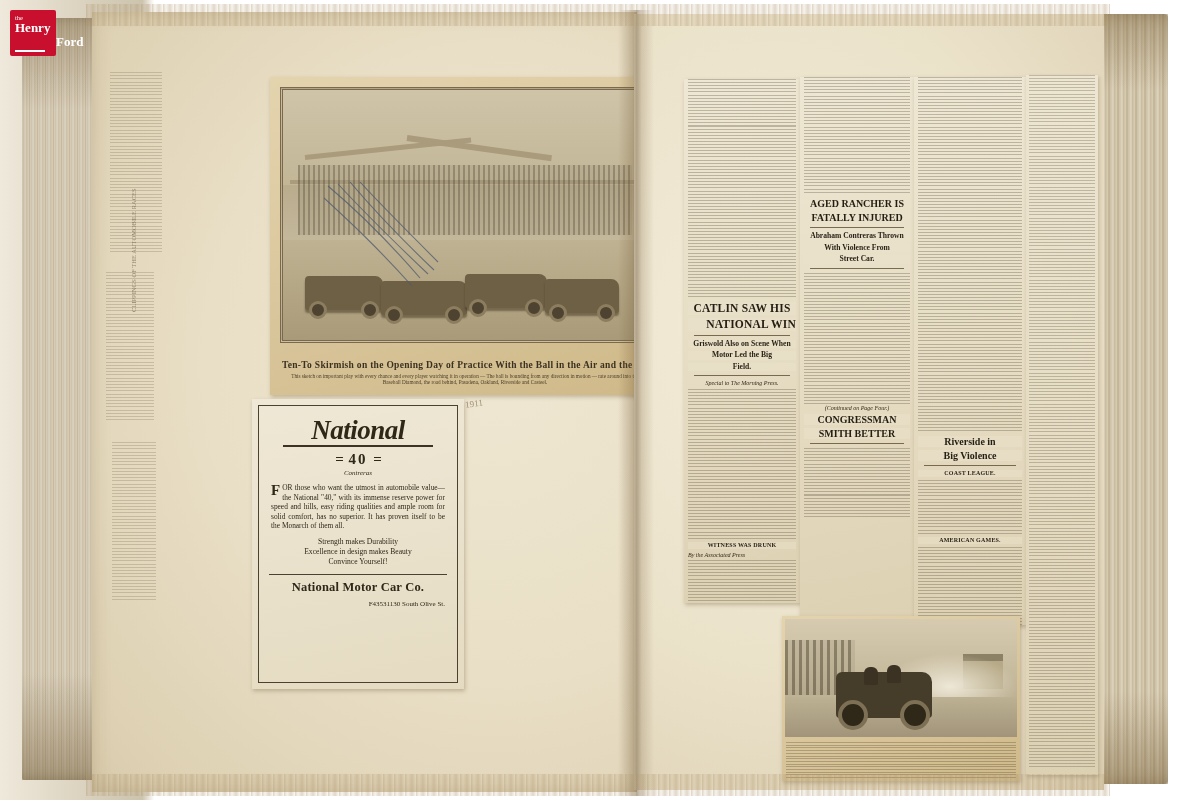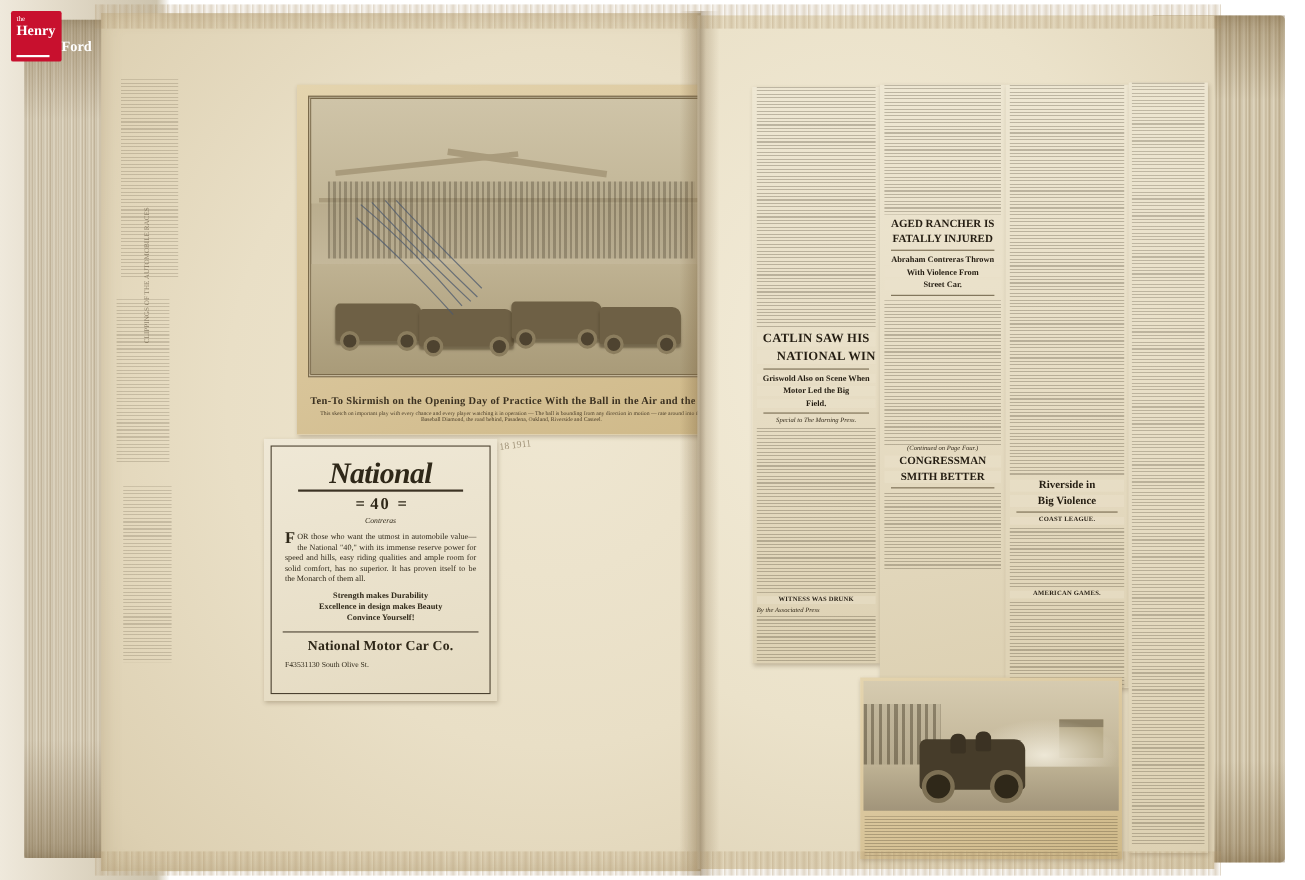--- a/index.html
+++ b/index.html
@@ -197,21 +197,21 @@
   }
   .photo-caption .cap-sub {
     font-size: 5.2px;
     line-height: 6px;
     margin-top: 3px;
     color: #4a3d28;
   }
 
   
   #clip-ad-national {
-    left: 148px; top: 340px; width: 212px; height: 238px;
+    left: 160px; top: 340px; width: 212px; height: 290px;
     background: linear-gradient(170deg,#efe8d6,#e5dbc2);
   }
   .ad-inner {
     position: absolute; inset: 6px;
     border: 1.5px solid #4b4130;
     padding: 8px 10px;
     box-sizing: border-box;
     color: #2f2819;
     text-align: center;
   }
@@ -241,34 +241,34 @@
   }
   .ad-body .drop {
     float: left;
     font-size: 15px;
     line-height: 13px;
     font-weight: bold;
     padding: 1px 2px 0 0;
   }
   .ad-strength {
     font-size: 7.6px;
-    font-weight: bold;
+    font-weight: normal;
     line-height: 10px;
     margin: 5px 0 7px 0;
   }
   .ad-company {
     font-size: 12.5px;
     font-weight: bold;
     letter-spacing: .2px;
     border-top: 1px solid #4b4130;
     padding-top: 5px;
   }
   .ad-addr-row {
     display: flex;
-    justify-content: flex-start;
+    justify-content: flex-end;
     font-size: 7px;
     margin-top: 5px;
     padding: 0 2px;
   }
 
   
   .col {
     position: absolute;
     color: #2e2719;
     overflow: hidden;

